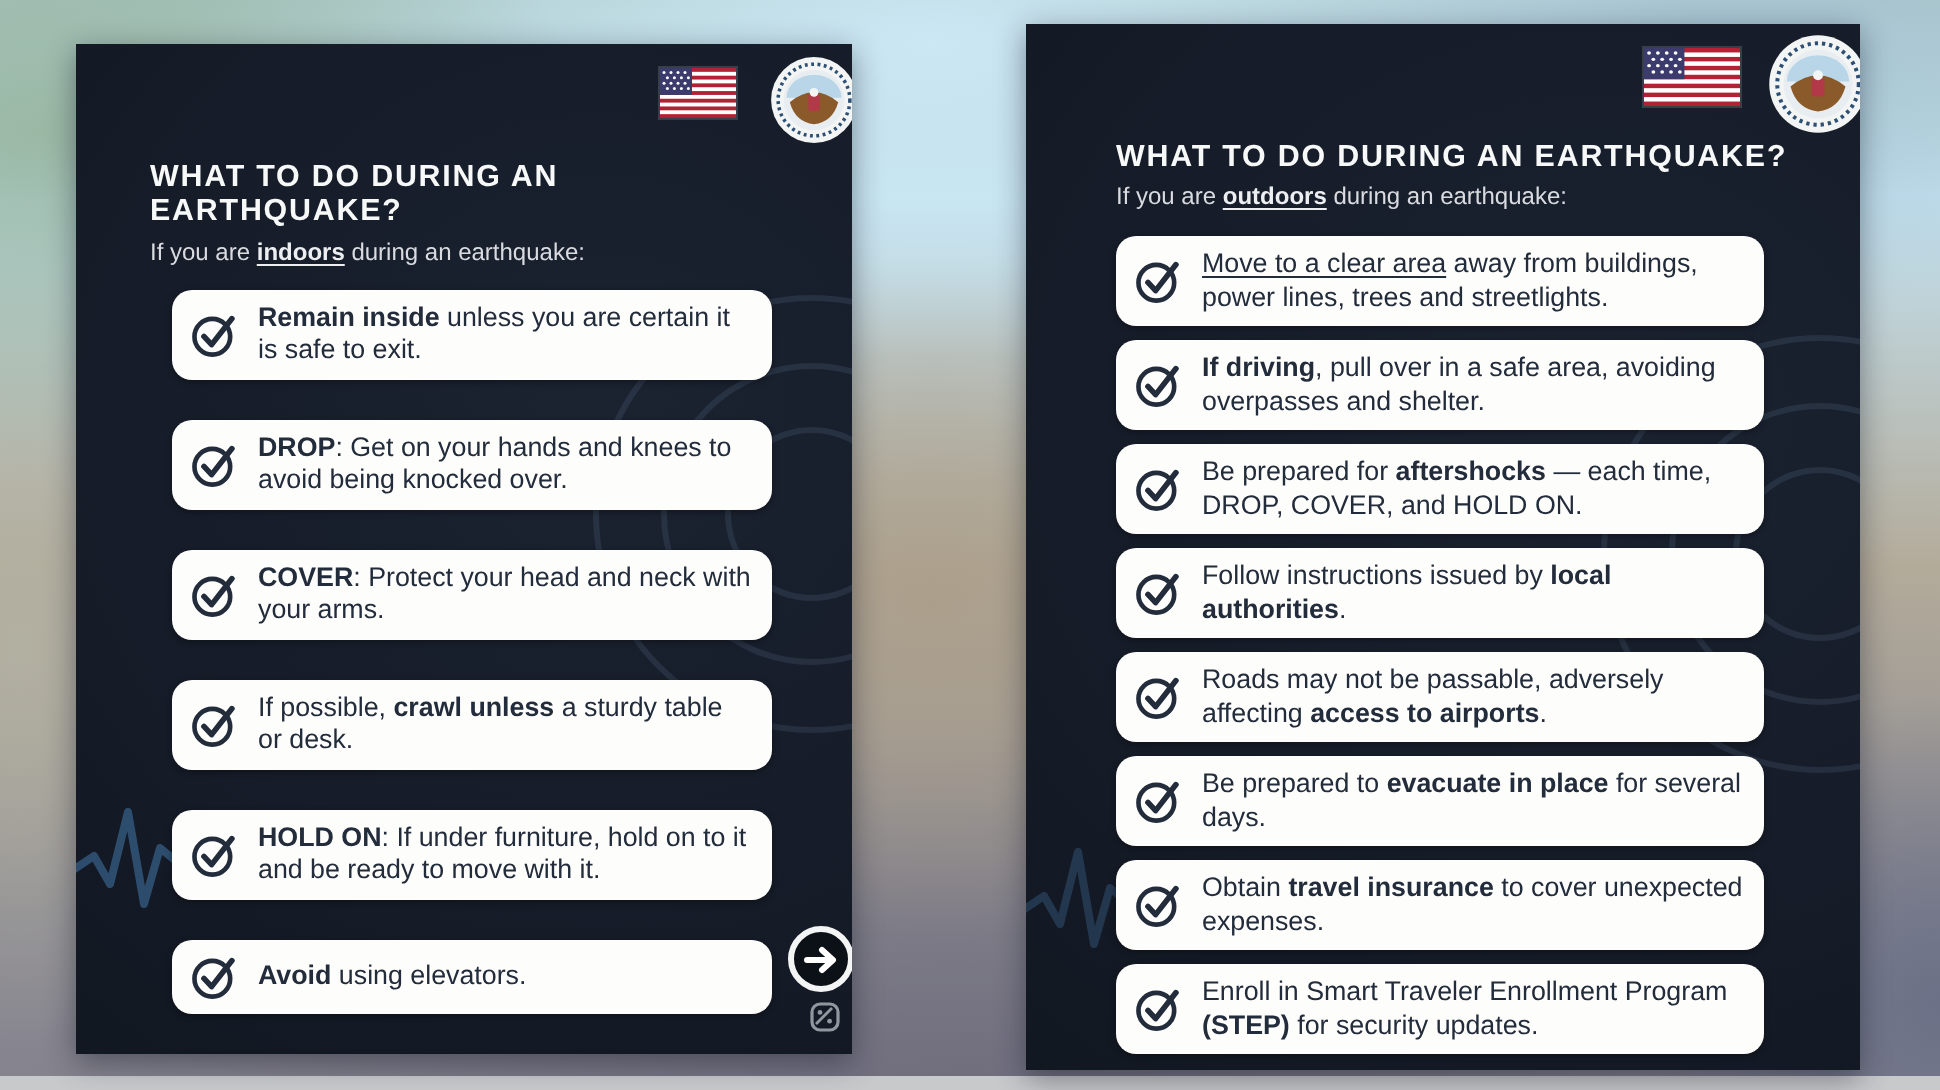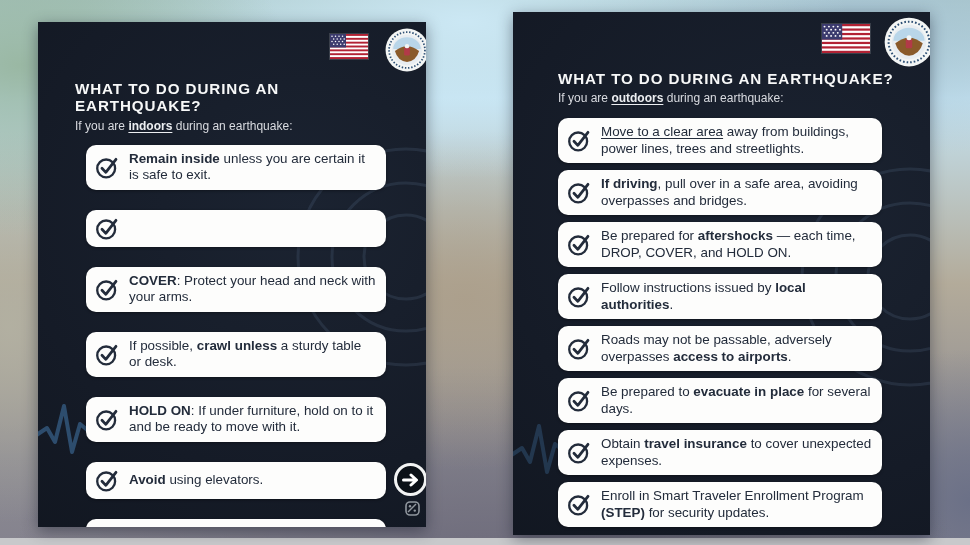--- a/index.html
+++ b/index.html
@@ -130,20 +130,21 @@
           <circle cx="12.5" cy="15" r="10" fill="none" stroke="#232c3b" stroke-width="2.6"></circle>
           <path d="M7.8 14.8 l4.3 4.6 L23.5 4.8" fill="none" stroke="#232c3b" stroke-width="3.1" stroke-linecap="round" stroke-linejoin="round"></path>
         </svg>
         <p><span class="b">Remain inside</span><span> unless you are certain it is safe to exit.</span></p>
       </div>
       <div class="check-box">
         <svg class="check-ic" viewBox="0 0 28 28">
           <circle cx="12.5" cy="15" r="10" fill="none" stroke="#232c3b" stroke-width="2.6"></circle>
           <path d="M7.8 14.8 l4.3 4.6 L23.5 4.8" fill="none" stroke="#232c3b" stroke-width="3.1" stroke-linecap="round" stroke-linejoin="round"></path>
         </svg>
+        <p><span class="b">DROP</span><span>: Get on your hands and knees to avoid being knocked over.</span></p>
       </div>
       <div class="check-box">
         <svg class="check-ic" viewBox="0 0 28 28">
           <circle cx="12.5" cy="15" r="10" fill="none" stroke="#232c3b" stroke-width="2.6"></circle>
           <path d="M7.8 14.8 l4.3 4.6 L23.5 4.8" fill="none" stroke="#232c3b" stroke-width="3.1" stroke-linecap="round" stroke-linejoin="round"></path>
         </svg>
         <p><span class="b">COVER</span><span>: Protect your head and neck with your arms.</span></p>
       </div>
       <div class="check-box">
         <svg class="check-ic" viewBox="0 0 28 28">
@@ -251,42 +252,42 @@
           <circle cx="12.5" cy="15" r="10" fill="none" stroke="#232c3b" stroke-width="2.6"></circle>
           <path d="M7.8 14.8 l4.3 4.6 L23.5 4.8" fill="none" stroke="#232c3b" stroke-width="3.1" stroke-linecap="round" stroke-linejoin="round"></path>
         </svg>
         <p><span class="u">Move to a clear area</span><span> away from buildings, power lines, trees and streetlights.</span></p>
       </div>
       <div class="check-box">
         <svg class="check-ic" viewBox="0 0 28 28">
           <circle cx="12.5" cy="15" r="10" fill="none" stroke="#232c3b" stroke-width="2.6"></circle>
           <path d="M7.8 14.8 l4.3 4.6 L23.5 4.8" fill="none" stroke="#232c3b" stroke-width="3.1" stroke-linecap="round" stroke-linejoin="round"></path>
         </svg>
-        <p><span class="b">If driving</span><span>, pull over in a safe area, avoiding overpasses and bridges.</span></p>
+        <p><span class="b">If driving</span><span>, pull over in a safe area, avoiding overpasses and shelter.</span></p>
       </div>
       <div class="check-box">
         <svg class="check-ic" viewBox="0 0 28 28">
           <circle cx="12.5" cy="15" r="10" fill="none" stroke="#232c3b" stroke-width="2.6"></circle>
           <path d="M7.8 14.8 l4.3 4.6 L23.5 4.8" fill="none" stroke="#232c3b" stroke-width="3.1" stroke-linecap="round" stroke-linejoin="round"></path>
         </svg>
         <p><span>Be prepared for </span><span class="b">aftershocks</span><span> — each time, DROP, COVER, and HOLD ON.</span></p>
       </div>
       <div class="check-box">
         <svg class="check-ic" viewBox="0 0 28 28">
           <circle cx="12.5" cy="15" r="10" fill="none" stroke="#232c3b" stroke-width="2.6"></circle>
           <path d="M7.8 14.8 l4.3 4.6 L23.5 4.8" fill="none" stroke="#232c3b" stroke-width="3.1" stroke-linecap="round" stroke-linejoin="round"></path>
         </svg>
         <p><span>Follow instructions issued by </span><span class="b">local authorities</span><span>.</span></p>
       </div>
       <div class="check-box">
         <svg class="check-ic" viewBox="0 0 28 28">
           <circle cx="12.5" cy="15" r="10" fill="none" stroke="#232c3b" stroke-width="2.6"></circle>
           <path d="M7.8 14.8 l4.3 4.6 L23.5 4.8" fill="none" stroke="#232c3b" stroke-width="3.1" stroke-linecap="round" stroke-linejoin="round"></path>
         </svg>
-        <p><span>Roads may not be passable, adversely overpasses </span><span class="b">access to airports</span><span>.</span></p>
+        <p><span>Roads may not be passable, adversely affecting </span><span class="b">access to airports</span><span>.</span></p>
       </div>
       <div class="check-box">
         <svg class="check-ic" viewBox="0 0 28 28">
           <circle cx="12.5" cy="15" r="10" fill="none" stroke="#232c3b" stroke-width="2.6"></circle>
           <path d="M7.8 14.8 l4.3 4.6 L23.5 4.8" fill="none" stroke="#232c3b" stroke-width="3.1" stroke-linecap="round" stroke-linejoin="round"></path>
         </svg>
         <p><span>Be prepared to </span><span class="b">evacuate in place</span><span> for several days.</span></p>
       </div>
       <div class="check-box">
         <svg class="check-ic" viewBox="0 0 28 28">

